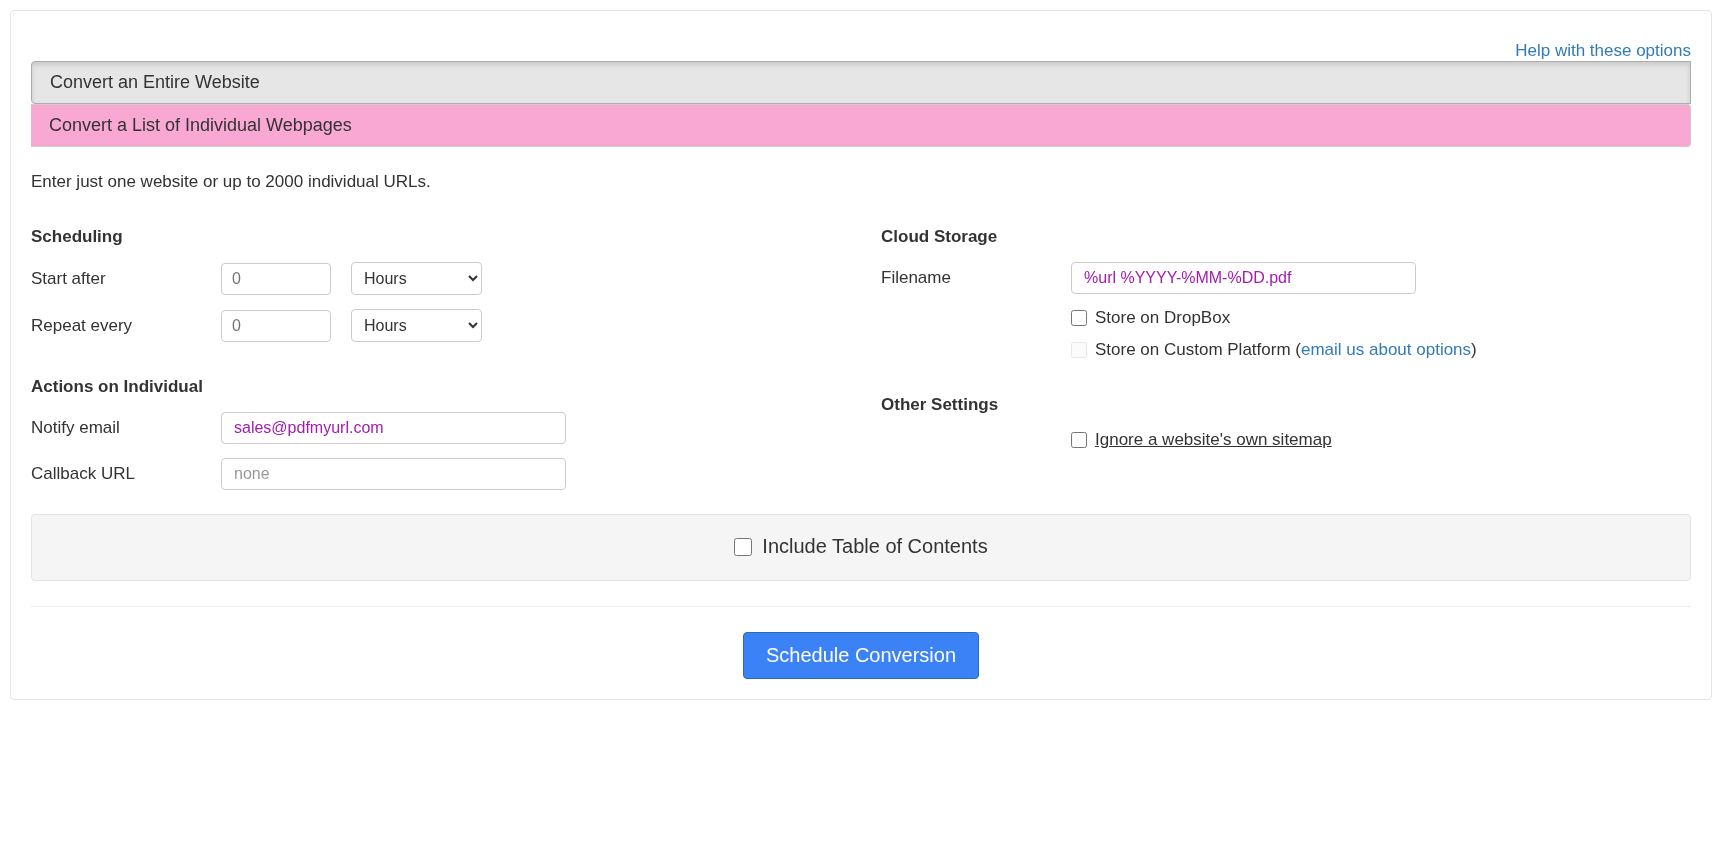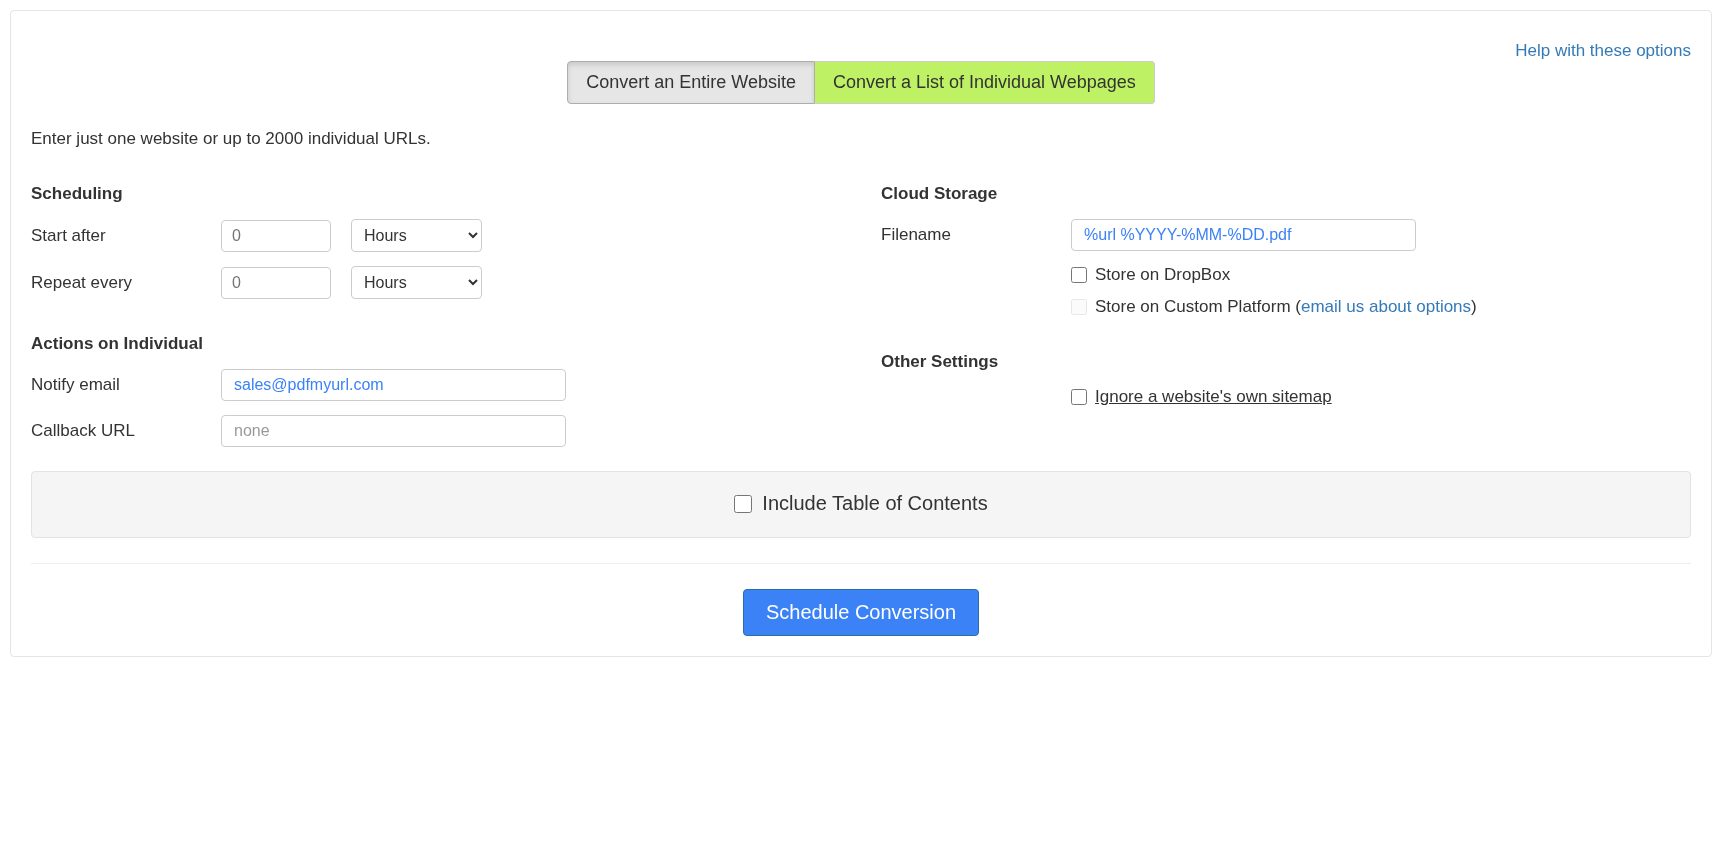--- a/index.html
+++ b/index.html
@@ -21,27 +21,28 @@
       top: 30px;
       right: 20px;
       font-size: 17px;
     }
     a { color: #337ab7; text-decoration: none; }
     .nav-tabs {
       display: flex;
       justify-content: center;
       margin-top: 30px;
       margin-bottom: 25px;
+      flex-direction: column;
     }
     .nav-tabs .tab {
       border: 1px solid #ccc;
       padding: 10px 18px;
       font-size: 18px;
       color: #333;
-      background: #bef264;
+      background: #f9a8d4;
       cursor: pointer;
     }
     .nav-tabs .tab:first-child {
       border-top-left-radius: 4px;
       border-bottom-left-radius: 4px;
     }
     .nav-tabs .tab:last-child {
       border-top-right-radius: 4px;
       border-bottom-right-radius: 4px;
       border-left: none;
@@ -110,21 +111,21 @@
       border-radius: 4px;
       background: #fff;
       color: #333;
     }
     input[type="text"] {
       width: 345px;
       padding: 6px 12px;
       font-size: 16px;
       border: 1px solid #ccc;
       border-radius: 4px;
-      color: #3b82f6;
+      color: #a21caf;
     }
     input[type="text"]::placeholder { color: #999; }
     input[type="checkbox"] {
       width: 16px;
       height: 16px;
       margin-right: 8px;
       cursor: pointer;
     }
     .checkbox-row {
       display: flex;

